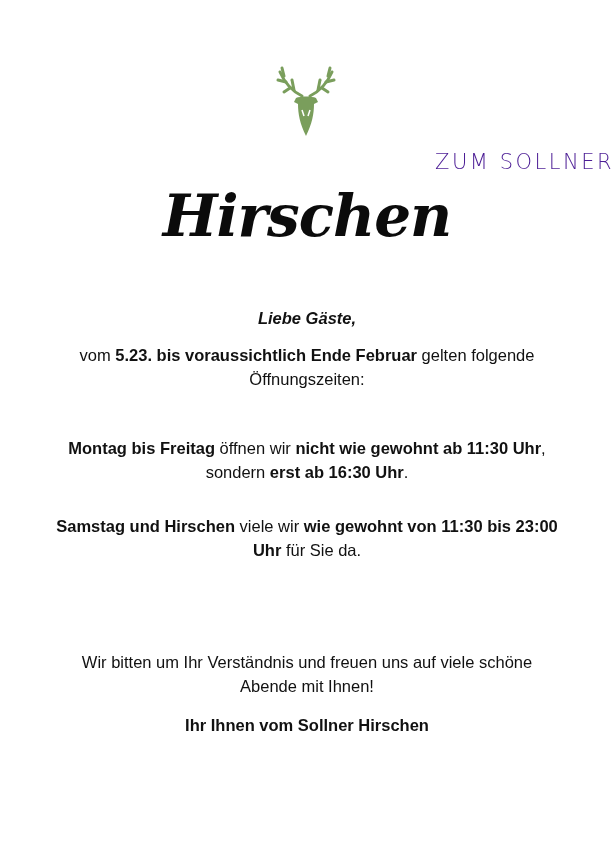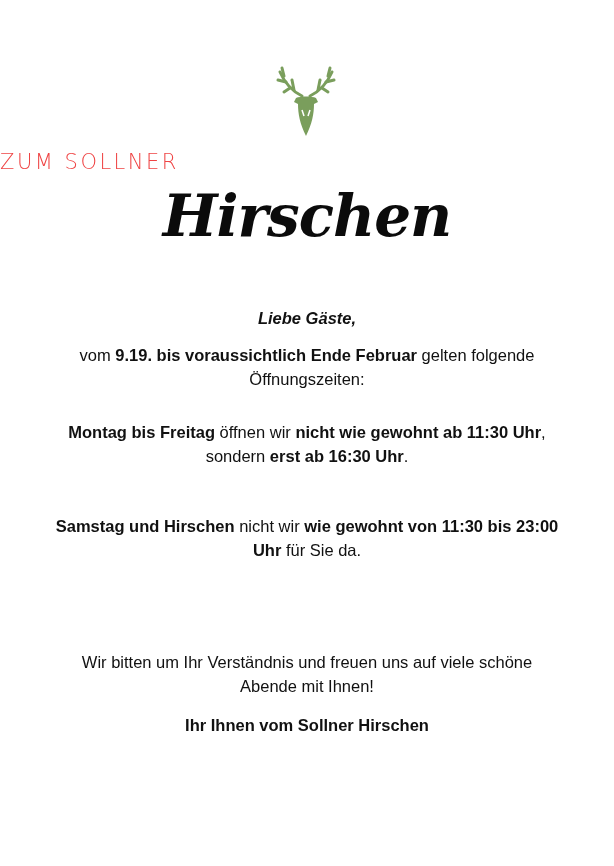--- a/index.html
+++ b/index.html
@@ -1,22 +1,22 @@
 <!DOCTYPE html>
 <html><head>
 <meta charset="utf-8">
 <style>
   html, body { margin: 0; padding: 0; background: #ffffff; }
   body { width: 614px; height: 866px; position: relative; overflow: hidden;
          font-family: "Liberation Sans", "DejaVu Sans", sans-serif; color: #111; }
   .logo { position: absolute; left: 0; top: 0; width: 614px; }
   .deer { position: absolute; left: 272px; top: 66px; width: 68px; height: 72px; }
-  .brand-top { position: absolute; left: 0; width: 614px; top: 150px; text-align: left;
+  .brand-top { position: absolute; left: 0; width: 614px; top: 150px; text-align: right;
                font-family: "DejaVu Sans", sans-serif; font-weight: 300; font-size: 21px;
-               letter-spacing: 2.5px; color: #ef4444; }
+               letter-spacing: 2.5px; color: #4c1d95; }
   .brand-main { position: absolute; left: 0; width: 614px; top: 180px; text-align: center;
                 font-family: "DejaVu Serif", serif; font-weight: bold; font-size: 58px;
                 letter-spacing: -1px; color: #0b0b0b; font-style: italic; line-height: 72px; }
   .para { position: absolute; left: 50px; width: 514px; text-align: center;
           font-size: 16.5px; line-height: 24px; color: #111; }
   .para b { font-weight: bold; }
 </style>
 </head>
 <body>
 
@@ -36,21 +36,21 @@
     </g>
     <path d="M24 32 C28 30 40 30 44 32 L46 36 L42 38 C42 48 40 58 34 70 C28 58 26 48 26 38 L22 36 Z" fill="#7a9e5c"></path>
     <path d="M30 44 L32 50 M38 44 L36 50" stroke="#fff" stroke-width="1.5"></path>
   </svg>
   <div class="brand-top">ZUM SOLLNER</div>
   <div class="brand-main">Hirschen</div>
 </div>
 
 <div class="para" style="top:306px;font-weight:bold;font-style:italic;">Liebe Gäste,</div>
 
-<div class="para" style="top:343px;"><span>vom </span><b>9.19. bis voraussichtlich Ende Februar</b><span> gelten folgende Öffnungszeiten:</span></div>
+<div class="para" style="top:343px;"><span>vom </span><b>5.23. bis voraussichtlich Ende Februar</b><span> gelten folgende Öffnungszeiten:</span></div>
 
-<div class="para" style="top:420px;"><b>Montag bis Freitag</b><span> öffnen wir </span><b>nicht wie gewohnt ab 11:30 Uhr</b><span>, sondern </span><b>erst ab 16:30 Uhr</b><span>.</span></div>
+<div class="para" style="top:436px;"><b>Montag bis Freitag</b><span> öffnen wir </span><b>nicht wie gewohnt ab 11:30 Uhr</b><span>, sondern </span><b>erst ab 16:30 Uhr</b><span>.</span></div>
 
-<div class="para" style="top:514px;"><b>Samstag und Hirschen</b><span> nicht wir </span><b>wie gewohnt von 11:30 bis 23:00 Uhr</b><span> für Sie da.</span></div>
+<div class="para" style="top:514px;"><b>Samstag und Hirschen</b><span> viele wir </span><b>wie gewohnt von 11:30 bis 23:00 Uhr</b><span> für Sie da.</span></div>
 
 <div class="para" style="top:638px;left:80px;width:454px;margin-top:12px;">Wir bitten um Ihr Verständnis und freuen uns auf viele schöne Abende mit Ihnen!</div>
 
 <div class="para" style="top:713px;font-weight:bold;">Ihr Ihnen vom Sollner Hirschen</div>
 
 </body></html>

